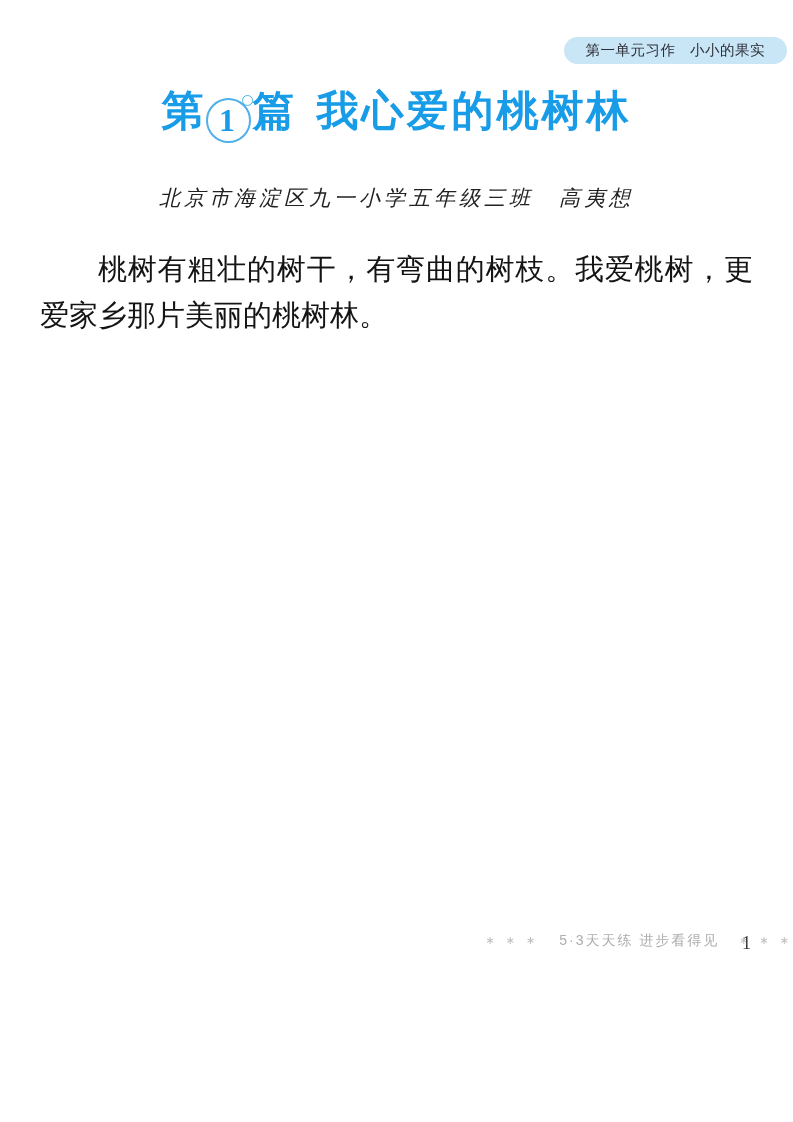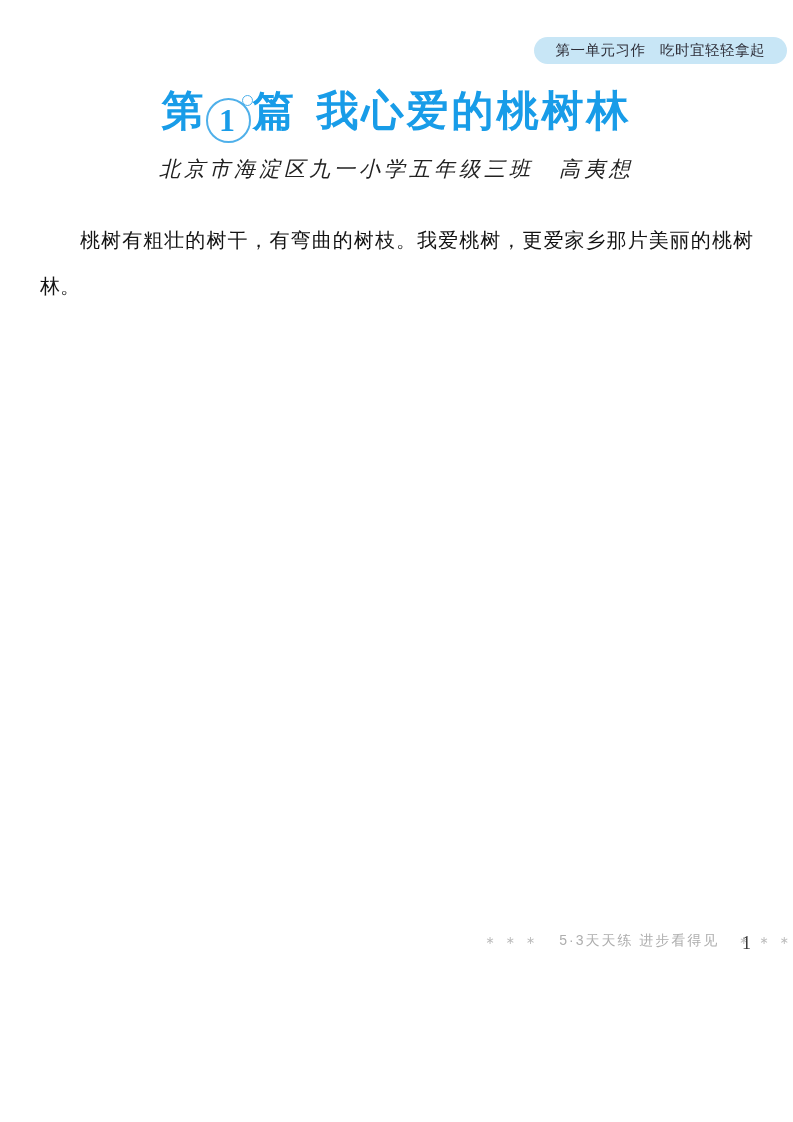--- a/index.html
+++ b/index.html
@@ -67,33 +67,33 @@
     right: -4px;
     width: 11px;
     height: 11px;
     border: 1.5px solid #4fb0ea;
     border-radius: 50%;
     background: #ffffff;
   }
   .title-main { margin-left: 22px; letter-spacing: 3px; }
   
   .byline {
-    margin-top: 12px;
+    margin-top: 41px;
     text-align: center;
     font-size: 21px;
     font-style: italic;
     color: #222222;
     letter-spacing: 4px;
   }
   
   .essay-body {
     margin: 34px 40px 0 40px;
   }
   .essay-body p {
-    font-size: 20px;
+    font-size: 29px;
     line-height: 46px;
     text-indent: 2em;
     text-align: justify;
     color: #141414;
   }
   
   .footer {
     position: absolute;
     left: 0;
     right: 0;
@@ -115,21 +115,21 @@
     color: #3a3a3a;
   }
 </style>
 </head>
 <body>
 
 <div class="page">
 
   <div class="unit-badge">
     <span>第一单元习作</span>
-    <span>吃时宜轻轻拿起</span>
+    <span>小小的果实</span>
   </div>
 
   <div class="title-row">
     <span class="seq">第</span><span class="num-circle">
         <span class="num">1</span>
         <span class="circle-ornament"></span>
       </span><span class="seq">篇</span><span class="title-main">我心爱的桃树林</span>
   </div>
 
   <div class="byline">北京市海淀区九一小学五年级三班　高夷想</div>

